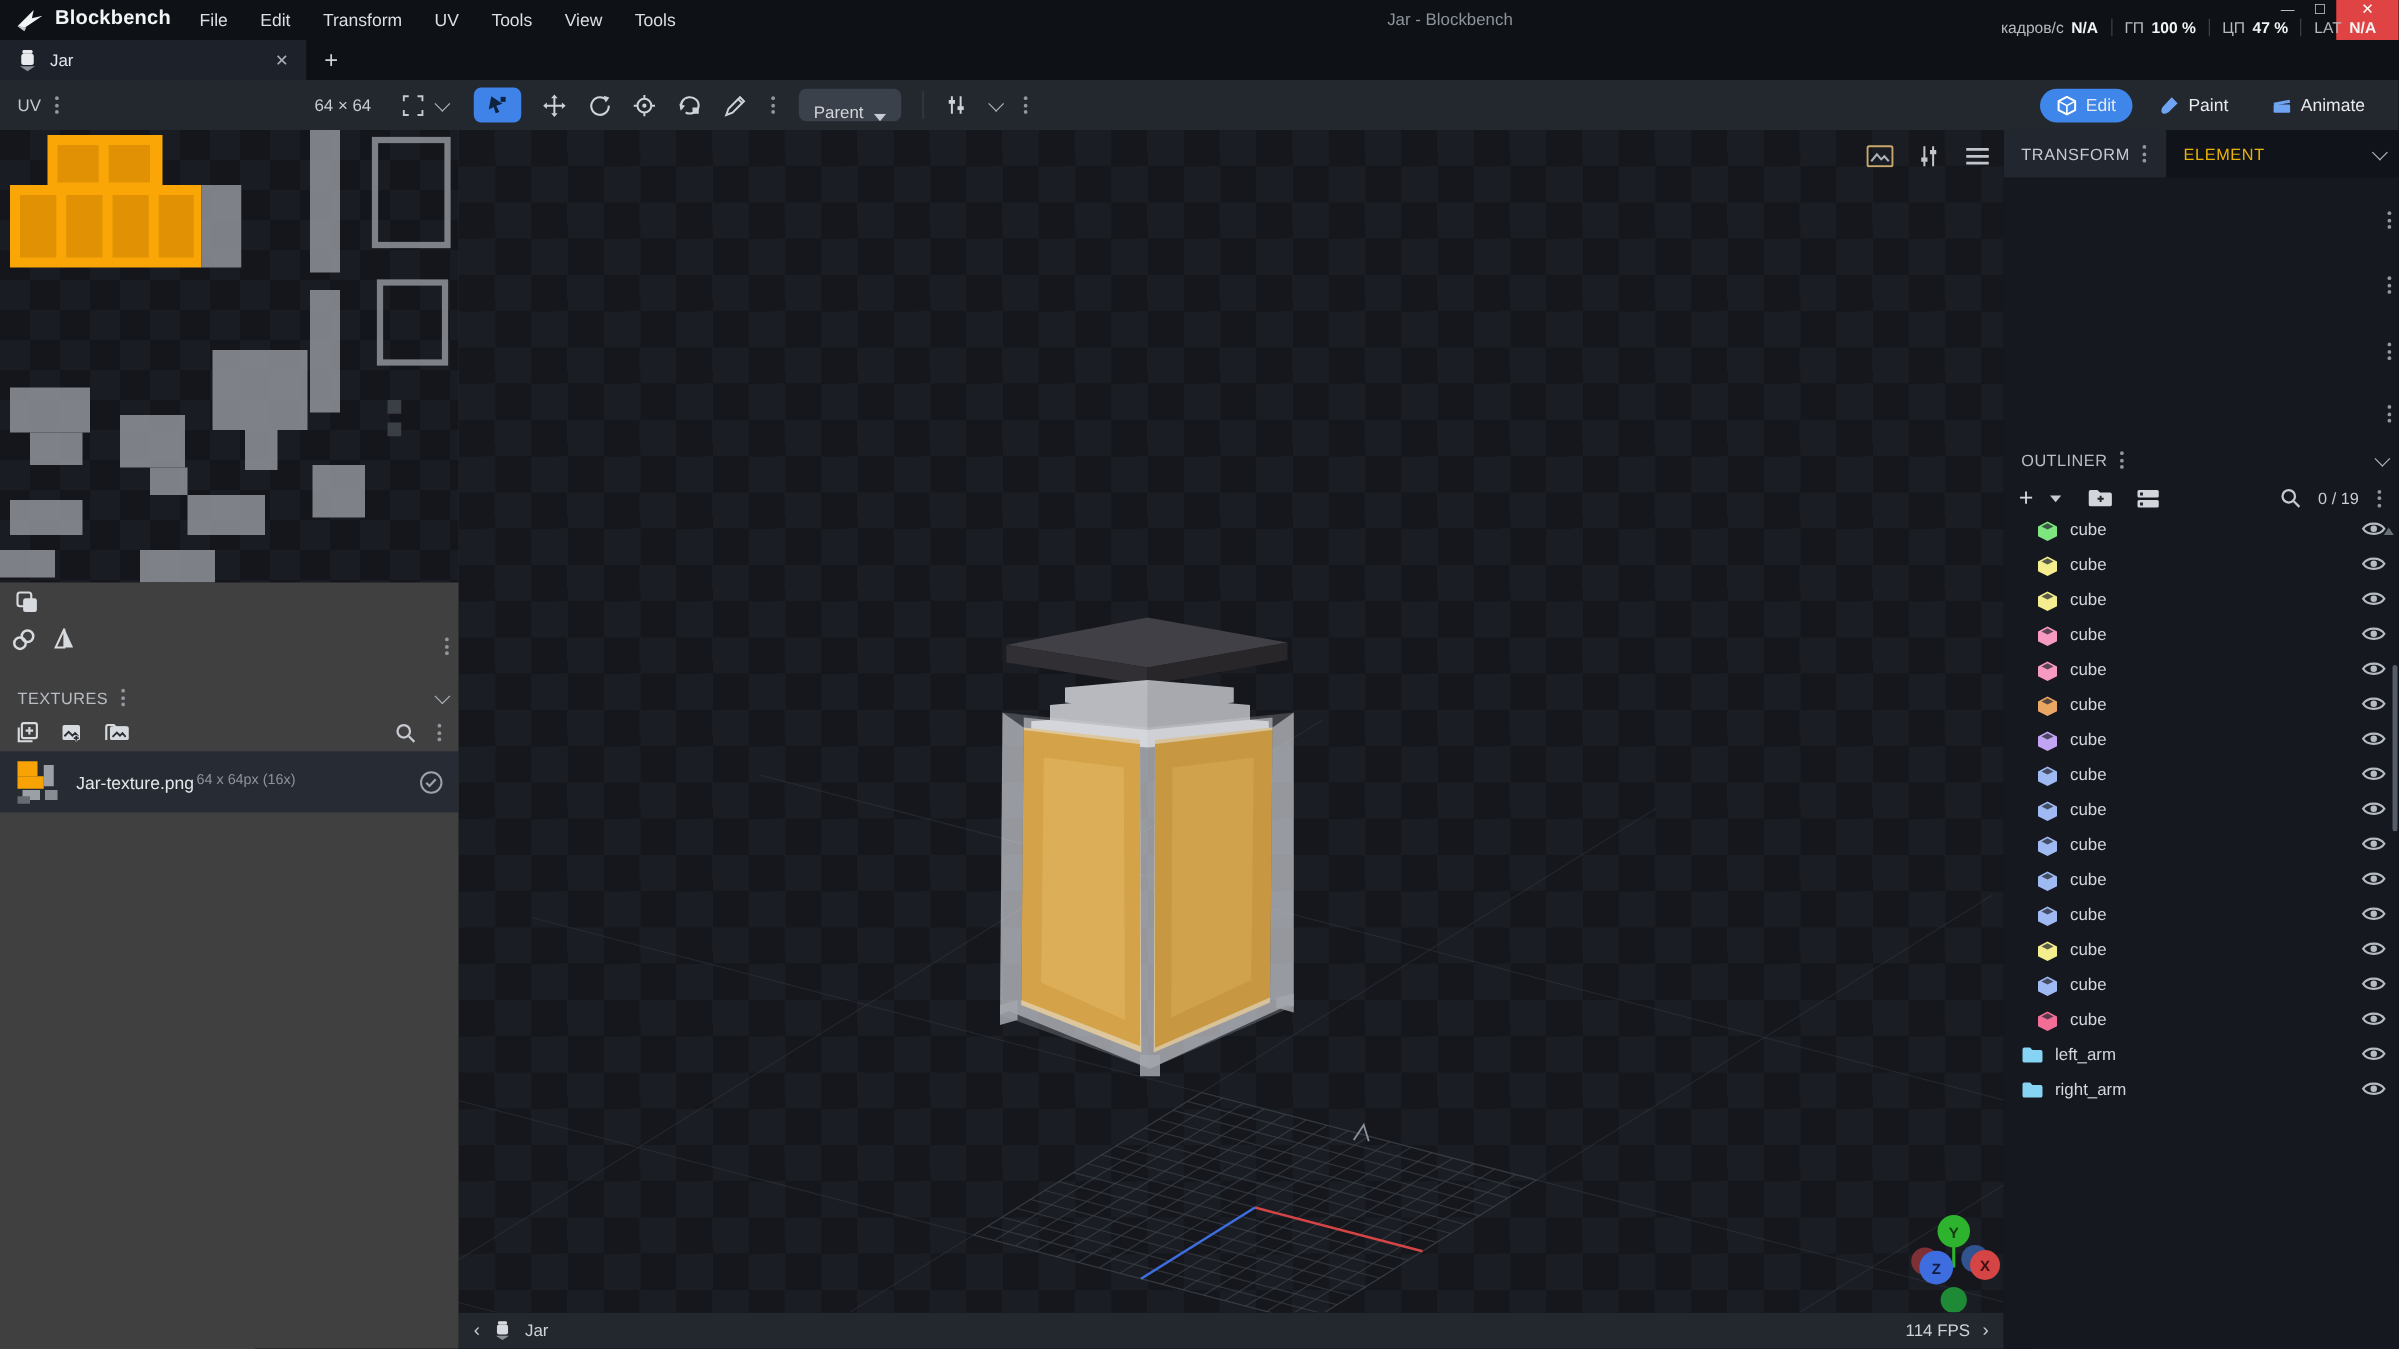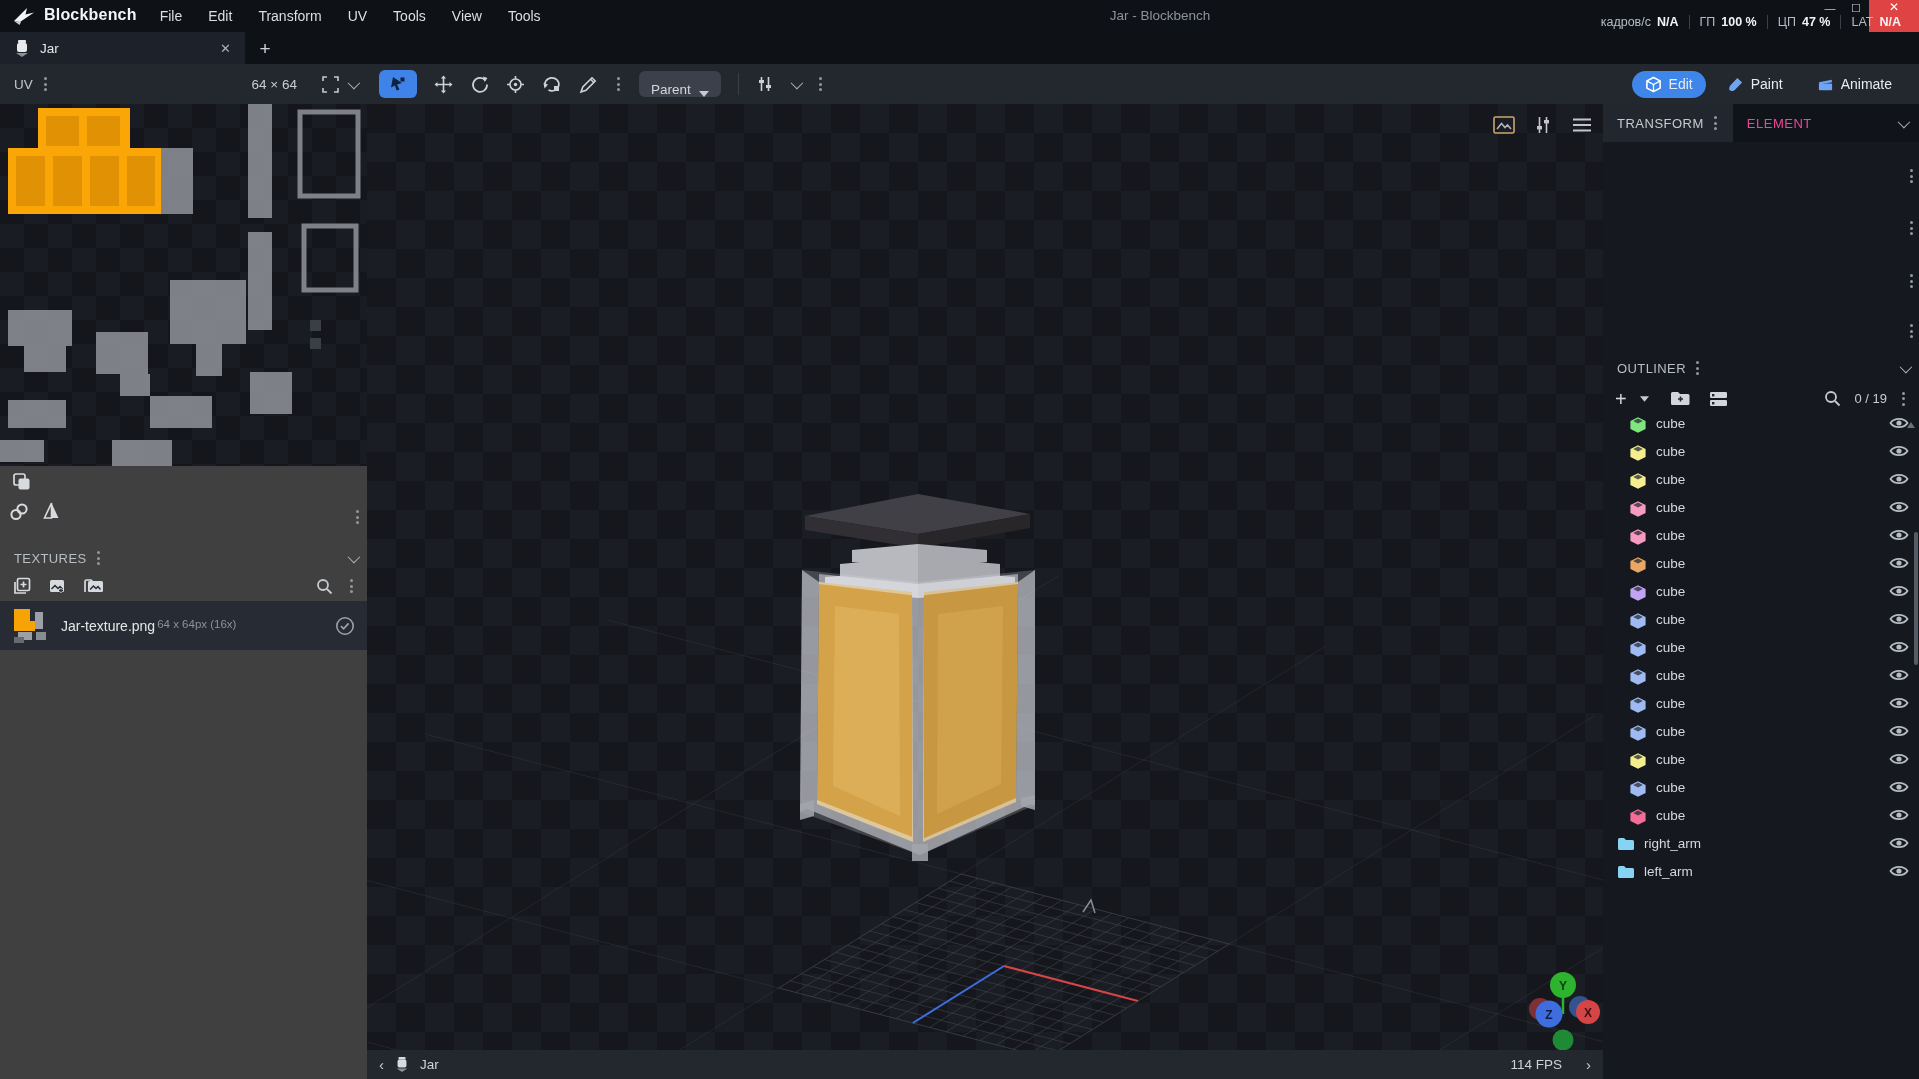--- a/index.html
+++ b/index.html
@@ -84,29 +84,29 @@
   .vp-svg { position:absolute; inset:0; }
   .gl  { stroke:#3f434c; stroke-width:1; fill:none; opacity:.62; }
   .glf { stroke:#3c4049; stroke-width:1; fill:none; opacity:.38; }
   .vp-buttons { position:absolute; top:9px; right:8px; display:flex; gap:13px; align-items:center; }
   .vp-btn { width:26px; height:24px; display:flex; align-items:center; justify-content:center; cursor:pointer; }
 
   .statusbar { height:29px; flex:0 0 29px; background:#23272e; display:flex; align-items:center;
                gap:10px; padding:0 12px; }
   .sb-arrow { font-size:15px; color:#c6cad0; cursor:pointer; }
   .sb-crumb { font-size:13.5px; color:#d0d4d9; }
-  .sb-right { margin-left:auto; display:flex; align-items:center; gap:24px; }
+  .sb-right { margin-left:auto; display:flex; align-items:center; gap:10px; }
   .sb-fps { font-size:13.5px; color:#cfd3d8; }
 
   
   .right-panel { position:relative; width:316px; flex:0 0 316px; background:#15181f;
                  display:flex; flex-direction:column; }
   .rp-tabs { height:38px; flex:0 0 38px; background:#101319; display:flex; align-items:stretch; }
   .rp-tab { display:flex; align-items:center; gap:8px; padding:0 14px; font-size:13px;
-            letter-spacing:.5px; color:#ec4899; cursor:pointer; }
+            letter-spacing:.5px; color:#eab308; cursor:pointer; }
   .rp-tab.active { background:#22262e; color:#c6cad0; }
   .rp-tabs .chev { margin:auto 12px auto auto; }
   .rp-props { position:relative; height:213px; flex:0 0 213px; }
   .rp-props .kebab { position:absolute; right:4px; }
   .ol-toolbar { height:35px; flex:0 0 35px; display:flex; align-items:center; gap:13px; padding:0 12px; }
   .ol-plus { font-size:20px; color:#d5d9de; line-height:18px; cursor:pointer; }
   .ol-count { font-size:13px; color:#c9cdd3; }
   .ol-list { flex:1; overflow:hidden; position:relative; }
   .ol-row { height:28px; display:flex; gap:9px; padding:0 10px 0 26px; cursor:pointer; }
   .ol-row.folder { padding-left:14px; }
@@ -845,33 +845,33 @@
               <svg width="20" height="14" viewBox="0 0 20 14">
                 <path d="M1.5 7C5 1.5 15 1.5 18.5 7 15 12.5 5 12.5 1.5 7Z" fill="none" stroke="#b6bbc2" stroke-width="1.8"></path>
                 <circle cx="10" cy="7" r="2.6" fill="#b6bbc2"></circle>
               </svg>
             </span>
           </div>
           <div class="ol-row folder">
             <span class="ol-icon"><svg width="18" height="16" viewBox="0 0 18 16">
                 <path d="M1 3.5A1.5 1.5 0 0 1 2.5 2H7l2 2h6.5A1.5 1.5 0 0 1 17 5.5v7A1.5 1.5 0 0 1 15.5 14h-13A1.5 1.5 0 0 1 1 12.5z" fill="#87d3f3"></path>
               </svg></span>
-            <span class="ol-label">right_arm</span>
+            <span class="ol-label">left_arm</span>
             <span class="ol-eye">
               <svg width="20" height="14" viewBox="0 0 20 14">
                 <path d="M1.5 7C5 1.5 15 1.5 18.5 7 15 12.5 5 12.5 1.5 7Z" fill="none" stroke="#b6bbc2" stroke-width="1.8"></path>
                 <circle cx="10" cy="7" r="2.6" fill="#b6bbc2"></circle>
               </svg>
             </span>
           </div>
           <div class="ol-row folder">
             <span class="ol-icon"><svg width="18" height="16" viewBox="0 0 18 16">
                 <path d="M1 3.5A1.5 1.5 0 0 1 2.5 2H7l2 2h6.5A1.5 1.5 0 0 1 17 5.5v7A1.5 1.5 0 0 1 15.5 14h-13A1.5 1.5 0 0 1 1 12.5z" fill="#87d3f3"></path>
               </svg></span>
-            <span class="ol-label">left_arm</span>
+            <span class="ol-label">right_arm</span>
             <span class="ol-eye">
               <svg width="20" height="14" viewBox="0 0 20 14">
                 <path d="M1.5 7C5 1.5 15 1.5 18.5 7 15 12.5 5 12.5 1.5 7Z" fill="none" stroke="#b6bbc2" stroke-width="1.8"></path>
                 <circle cx="10" cy="7" r="2.6" fill="#b6bbc2"></circle>
               </svg>
             </span>
           </div>
         </div>
 
       <div class="rp-scrolltip"></div>

